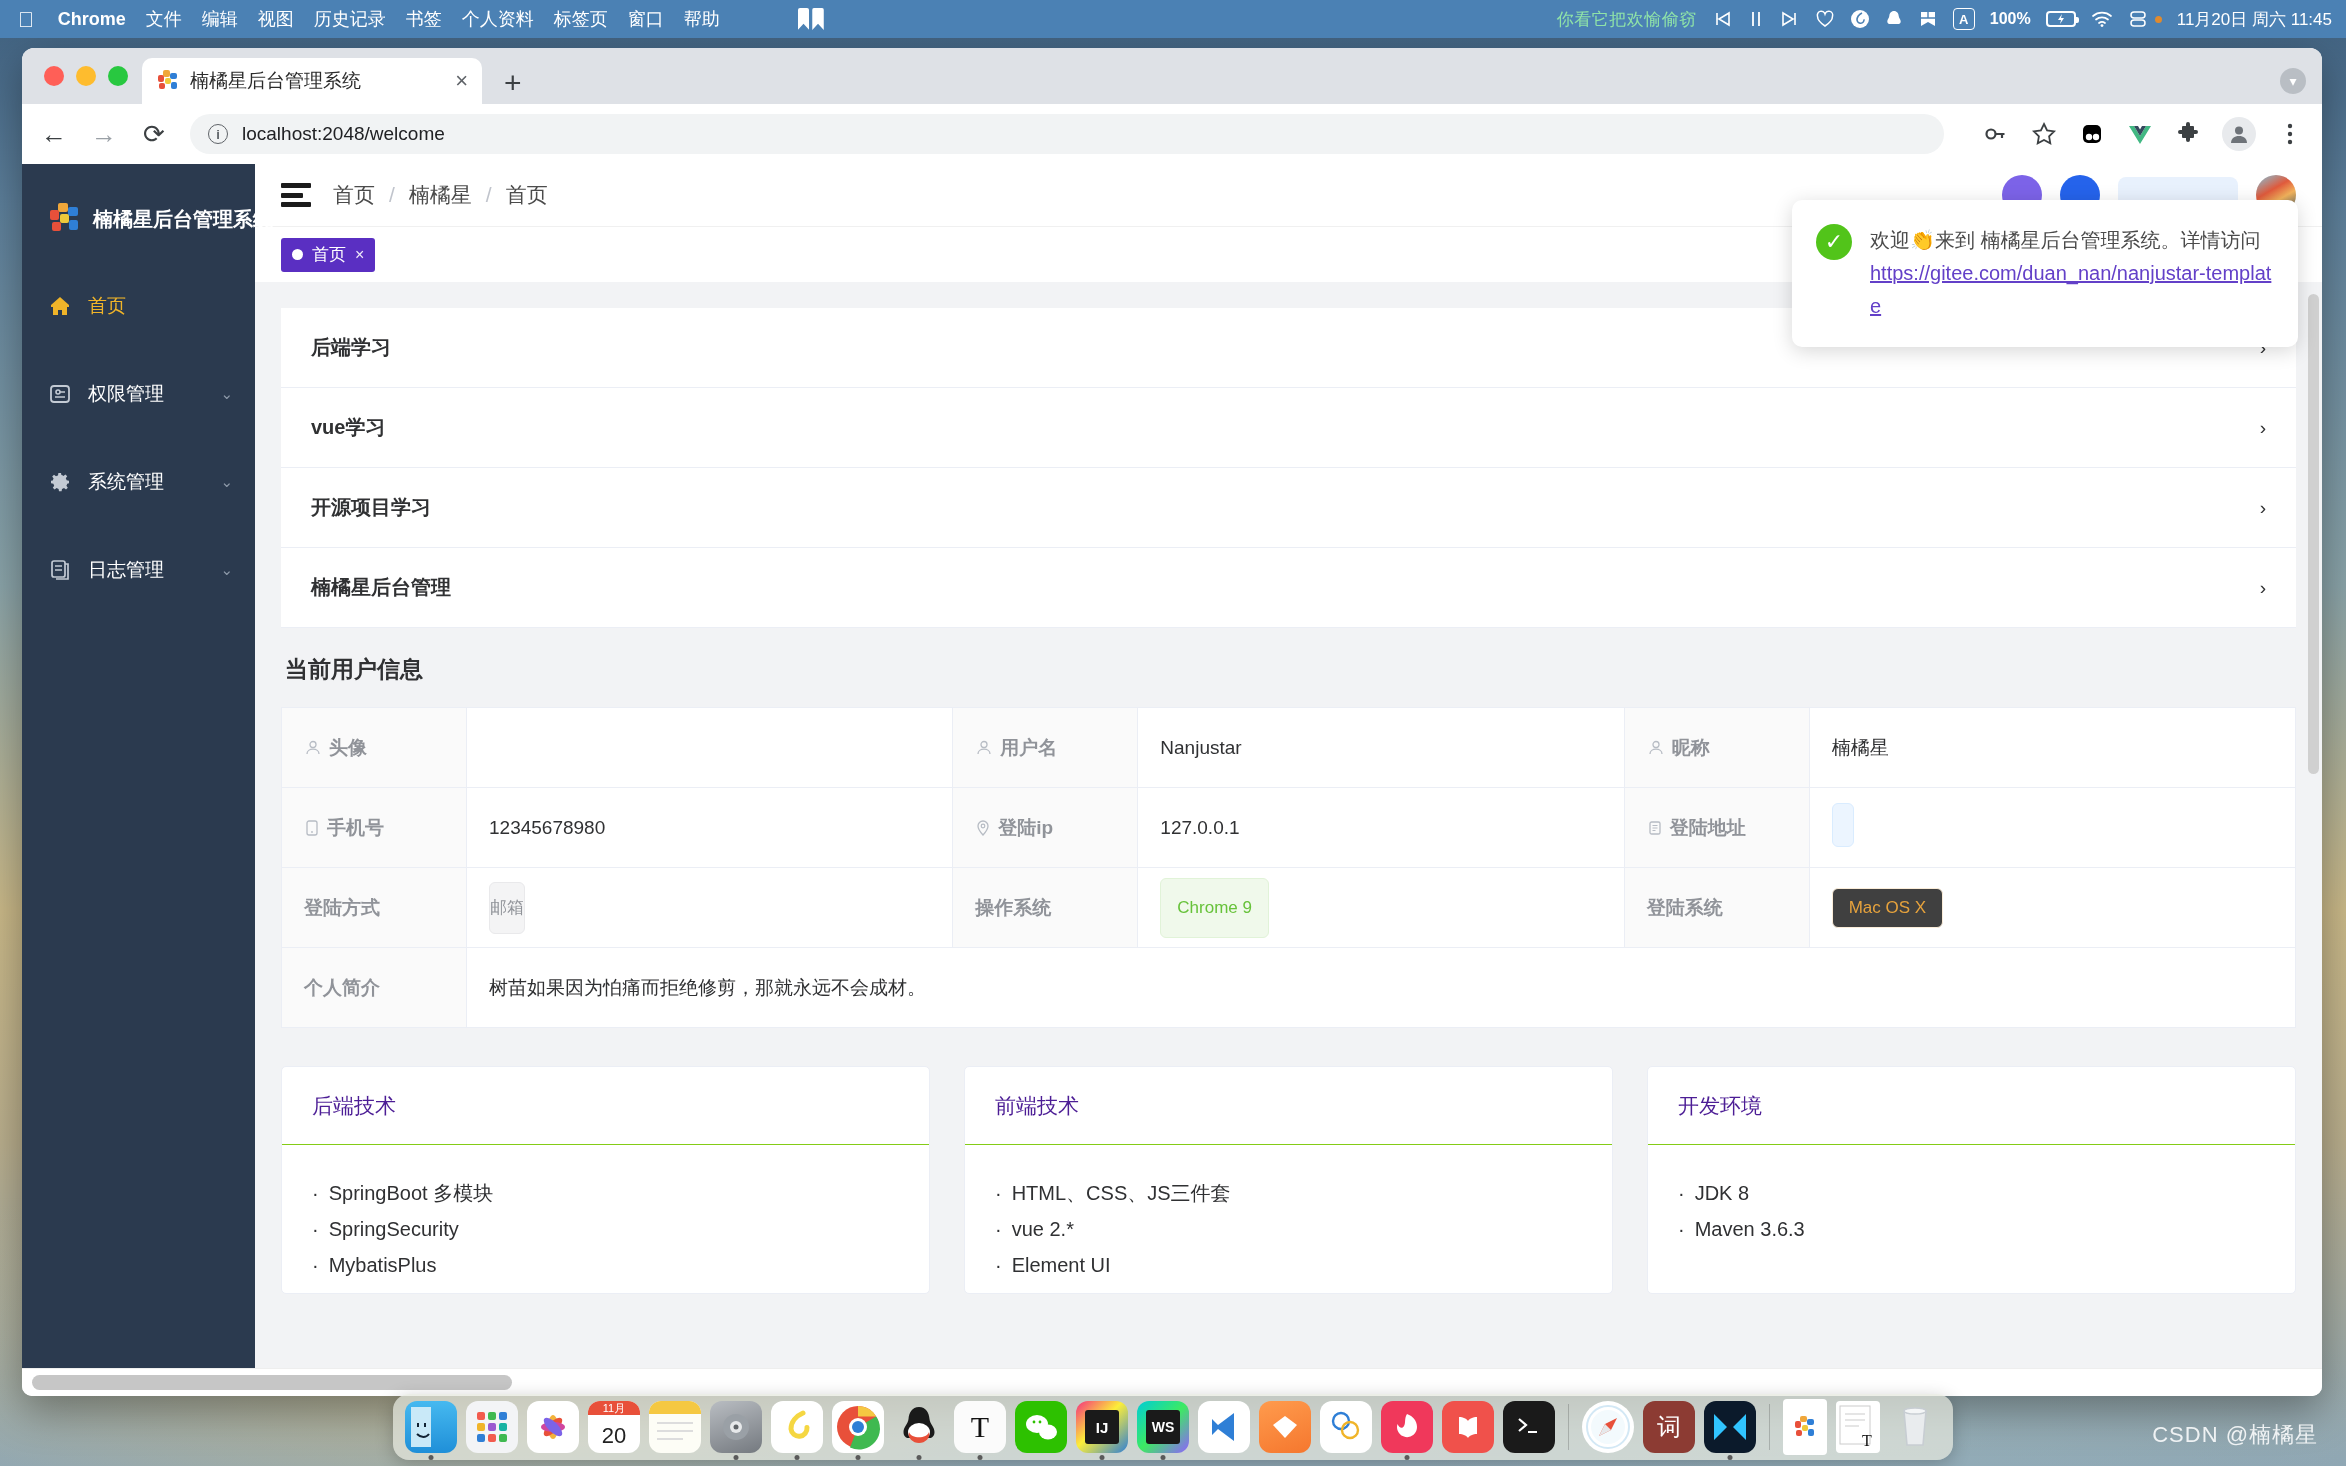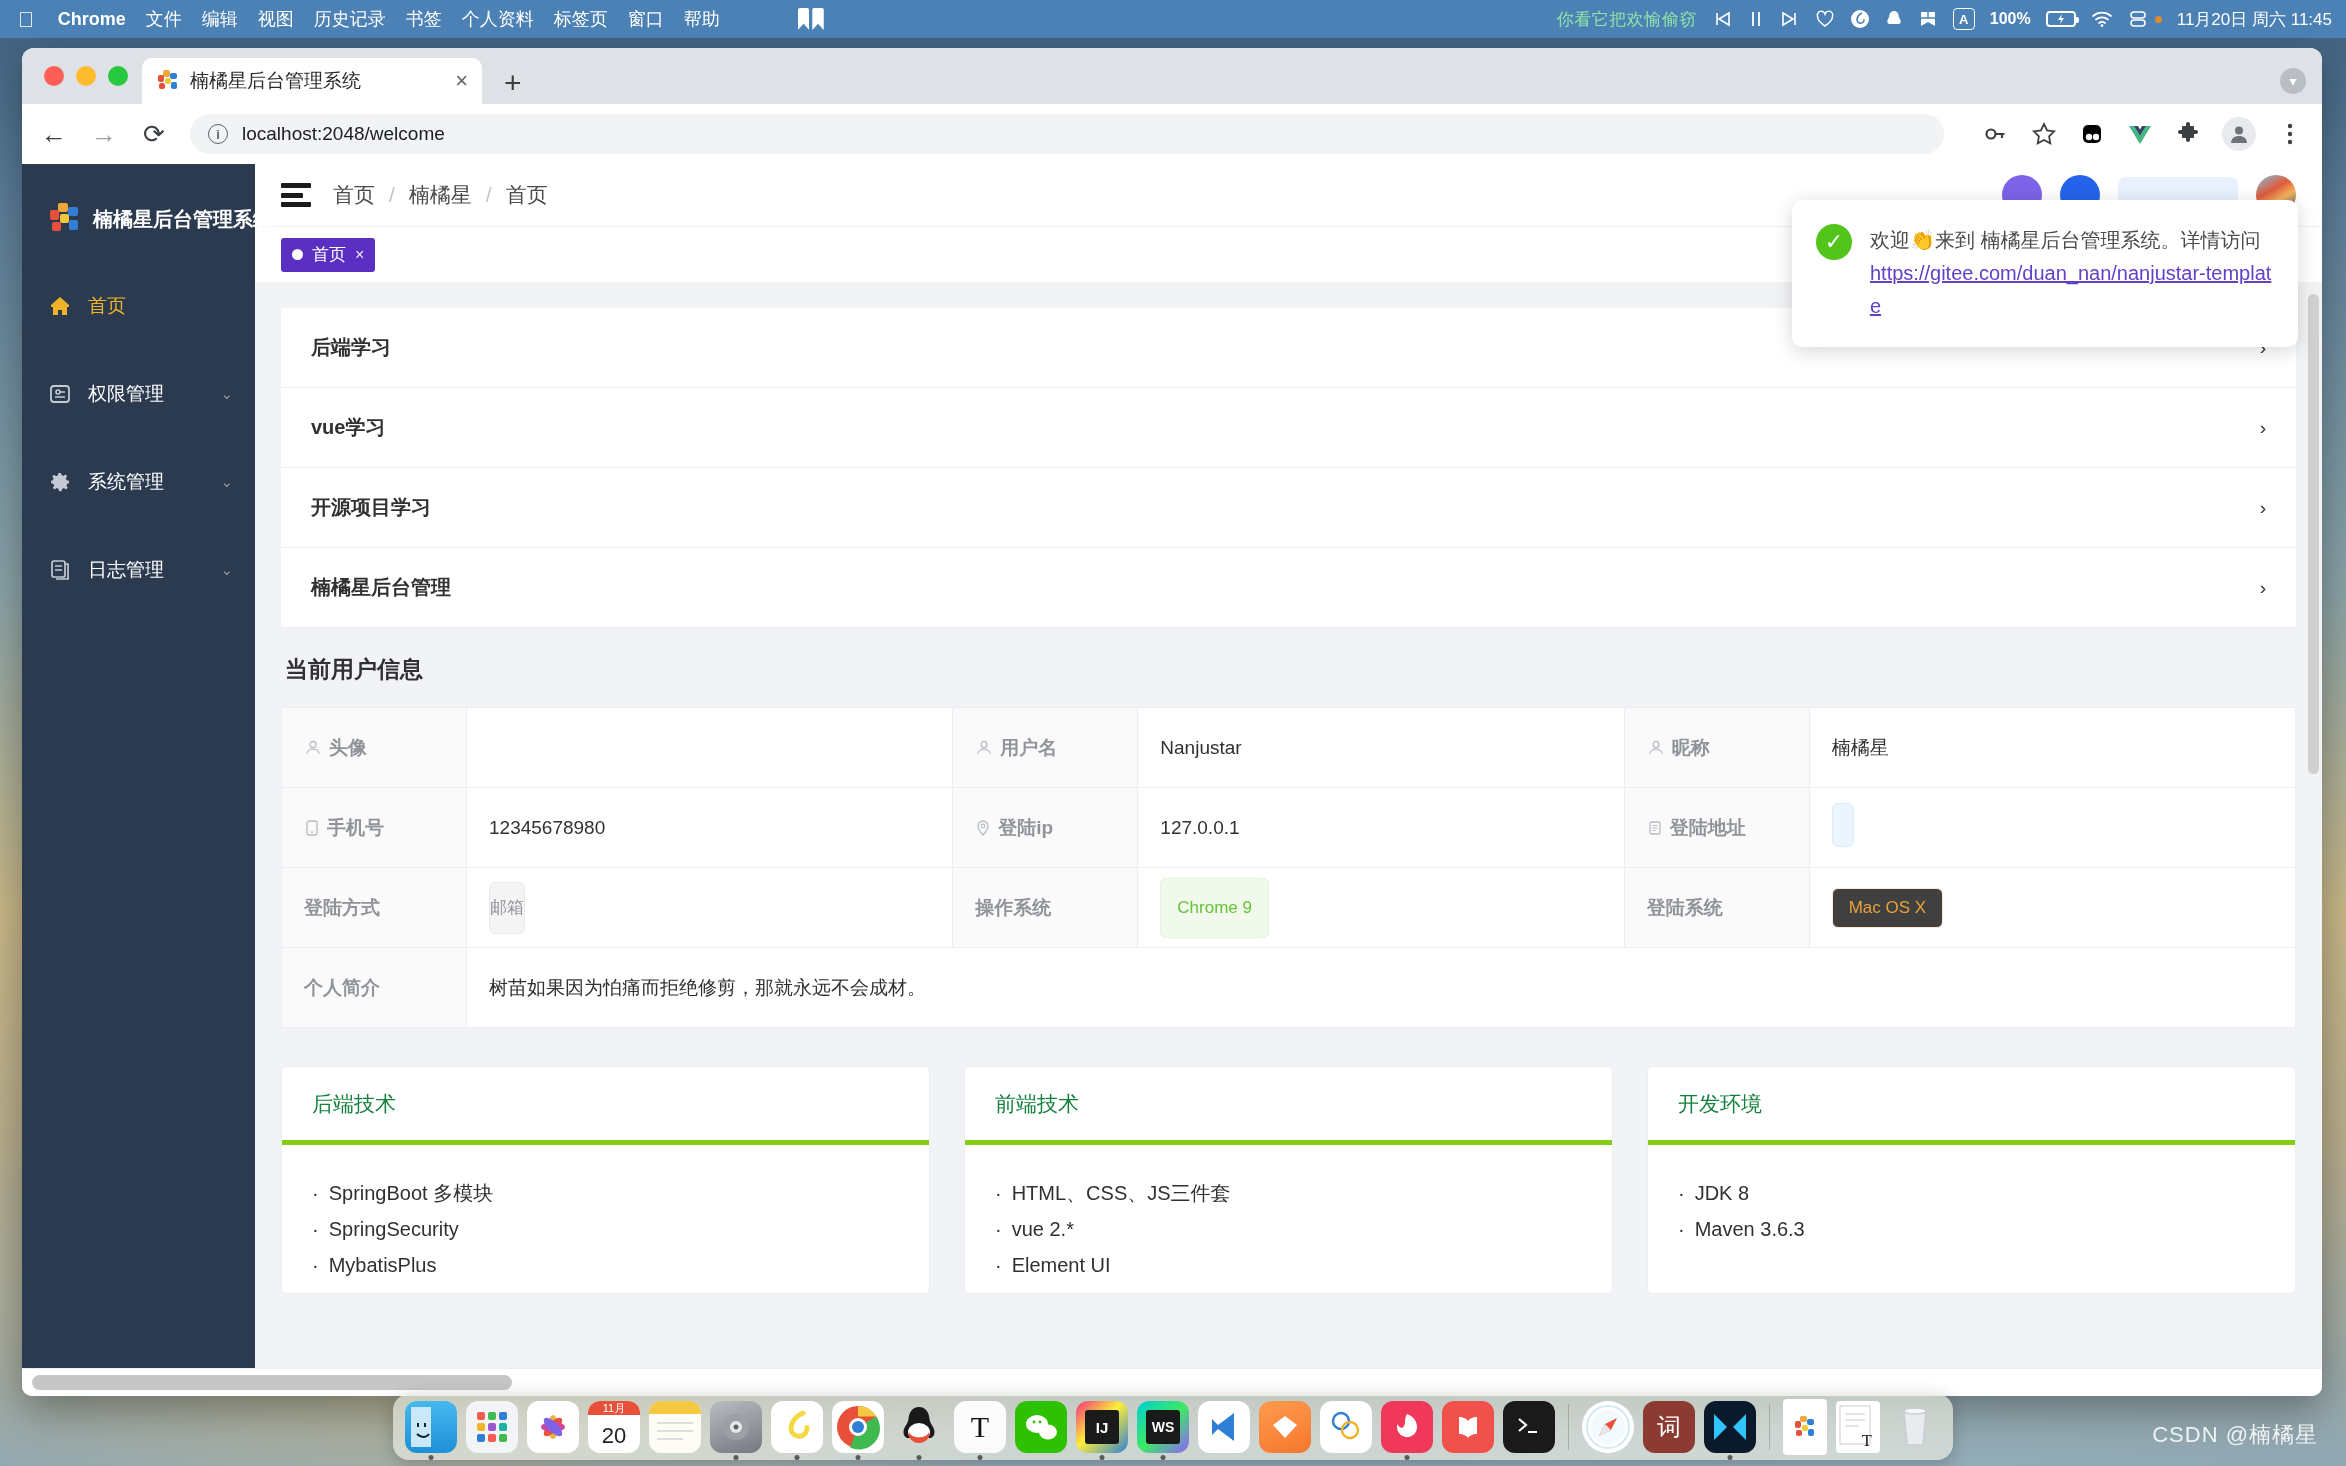--- a/index.html
+++ b/index.html
@@ -186,21 +186,21 @@
   .chip-orange { display:inline-flex; align-items:center; justify-content:center;
                  background:#404040; color:#e6a23c; border:1px solid #faecd8;
                  border-radius:6px; height:40px; padding:0 16px; font-size:17px; }
   .chip-blue-empty { display:inline-block; width:22px; height:44px; background:#ecf5ff;
                      border:1px solid #d9ecff; border-radius:6px; }
 
   
   .cards-row { display:flex; gap:34px; padding-top:38px; }
   .tcard { flex:1; background:#fff; border:1px solid #ebeef5; border-radius:5px; overflow:hidden; }
   .tcard-head { height:78px; display:flex; align-items:center; padding:0 30px;
-                border-bottom:5px solid #84cc16; font-size:21px; color:#15803d; }
+                border-bottom:1px solid #84cc16; font-size:21px; color:#4c1d95; }
   .tcard-body { padding:30px 30px 10px 30px; }
   .tcard-body li { list-style:none; font-size:20px; color:#303133; line-height:36px; }
   .tcard-body li:before { content:"·"; margin-right:10px; }
 
   
   #toast {
     position:absolute; right:24px; top:36px; width:506px;
     background:#fff; border-radius:10px; box-shadow:0 4px 20px rgba(0,0,0,.16);
     padding:24px 26px 24px 24px; display:flex; gap:18px; z-index:40;
   }

